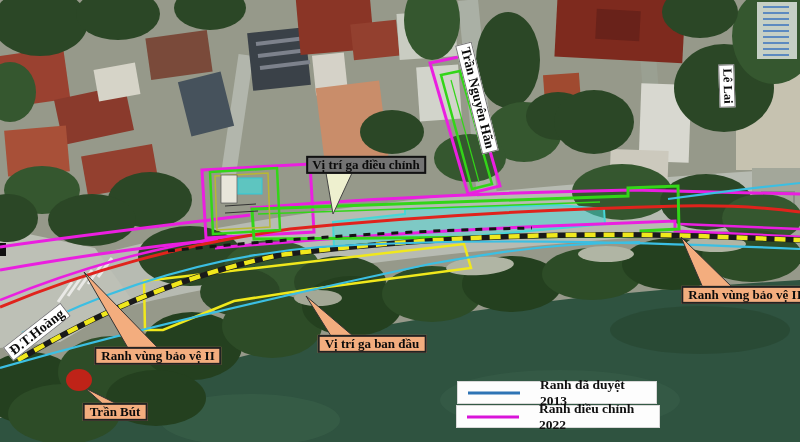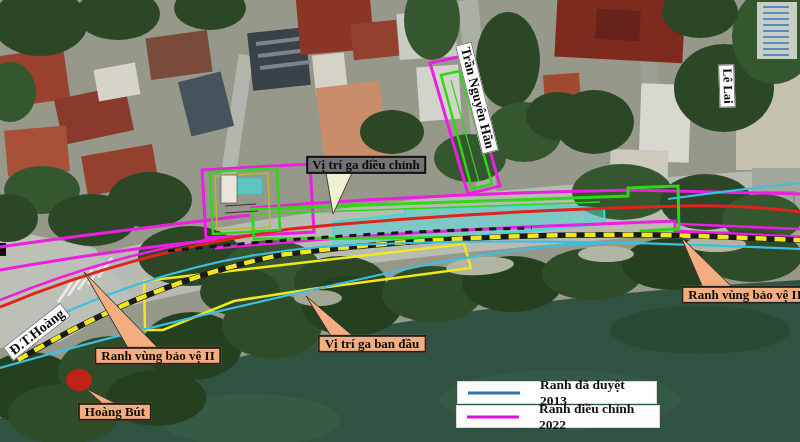--- a/index.html
+++ b/index.html
@@ -211,21 +211,21 @@
 <div class="lbl street" style="left:727px;top:86px;transform:translate(-50%,-50%) rotate(88deg);font-size:12.5px;">Lê Lai</div>
 
 <div class="lbl tag-white" style="left:366px;top:165px;">Vị trí ga điều chỉnh</div>
 
 <div class="lbl tag-orange" style="left:372px;top:344px;text-align:center;">Vị trí ga ban đầu</div>
 
 <div class="lbl tag-orange" style="left:158px;top:356px;">Ranh vùng bảo vệ II</div>
 
 <div class="lbl tag-orange" style="left:745px;top:295px;">Ranh vùng bảo vệ II</div>
 
-<div class="lbl tag-orange" style="left:115px;top:412px;">Hoàng Bút</div>
+<div class="lbl tag-orange" style="left:115px;top:412px;">Trần Bút</div>
 
 <div class="legend-row" style="left:458px;top:382px;width:180px;">
   <svg width="52" height="6">
     <rect x="0" y="1.5" width="52" height="3" fill="#2e74b5"></rect>
   </svg>
   <span class="txt">Ranh đã duyệt 2013</span>
 </div>
 
 <div class="legend-row" style="left:457px;top:406px;width:184px;font-family:Liberation Serif, serif;">
   <svg width="52" height="6">

